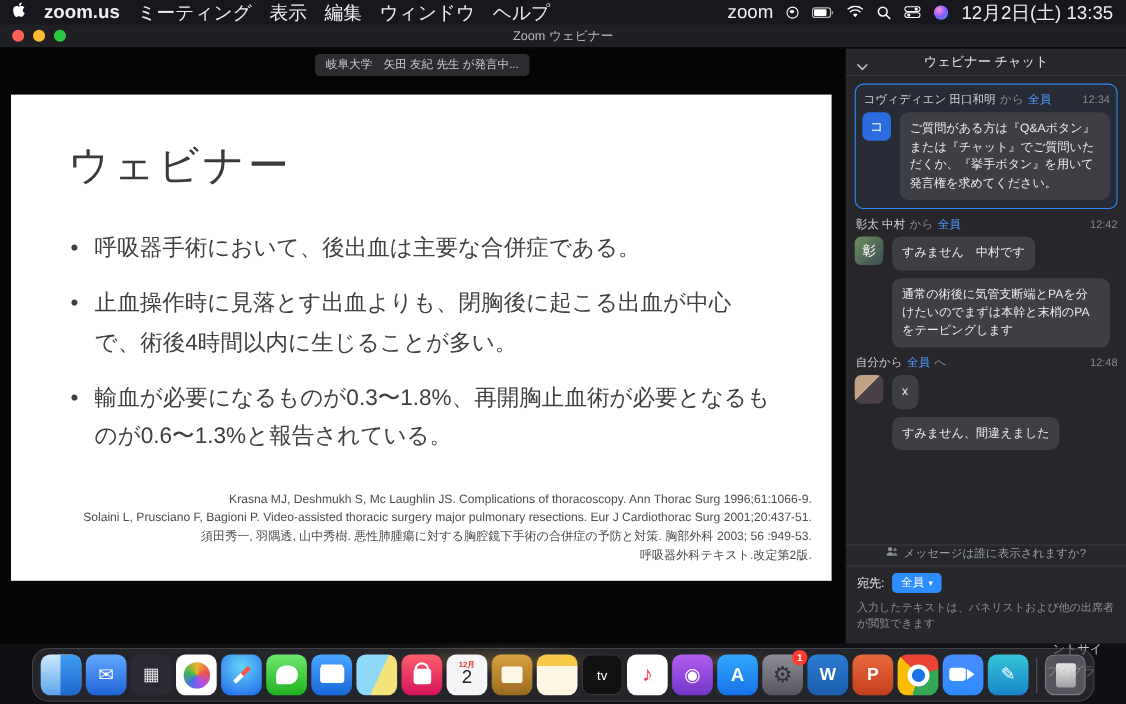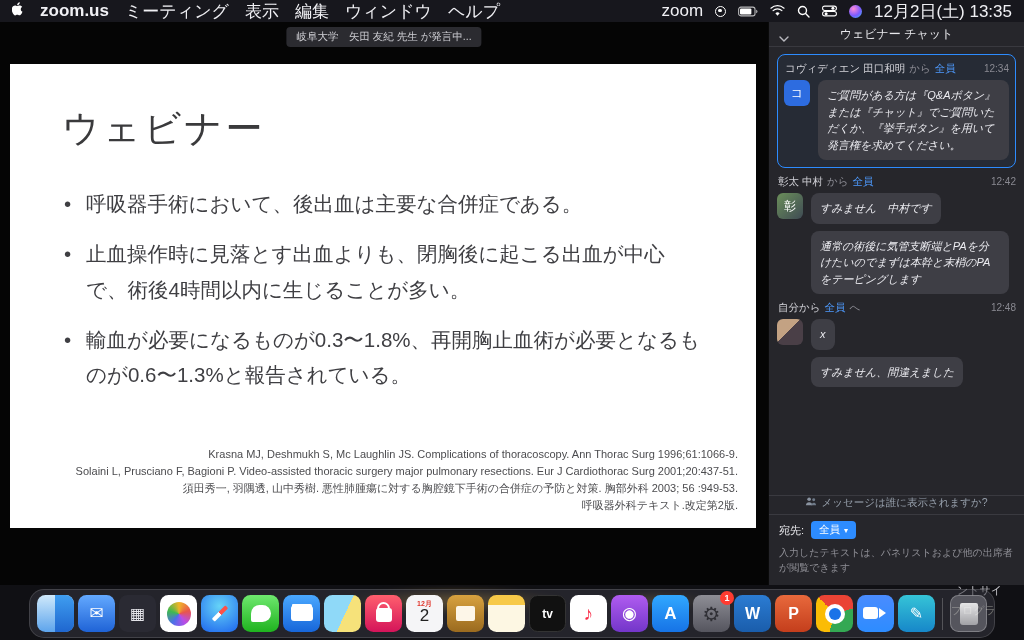--- a/index.html
+++ b/index.html
@@ -102,21 +102,21 @@
   .avatar{
     width:26px; height:26px; flex:0 0 26px; border-radius:6px;
     display:flex; align-items:center; justify-content:center;
     color:#fff; font-size:12px;
   }
   .av-blue{ background:#2d6ce0; }
   .av-sho{ background:linear-gradient(135deg,#6b8f5a,#3f4b54); }
   .av-photo{ background:linear-gradient(135deg,#c3a283 0 45%,#4a3f47 45% 100%); }
   .bubble{
     background:#3e3e45; color:#ececf1; font-size:11px; line-height:1.5;
-    padding:7px 9px; border-radius:8px; max-width:198px;font-style:italic;
+    padding:7px 9px; border-radius:8px; max-width:198px;
   }
   .indent{ margin-left:34px; }
 
   .chat-footer{ flex:0 0 auto; border-top:1px solid #3a3a40; }
   .vis-row{
     height:19px; display:flex; align-items:flex-start; justify-content:center; gap:5px;
     font-size:10.5px; color:#97a0ac; border-bottom:1px solid #3a3a40;
   }
   .to-row{
     display:flex; align-items:center; gap:7px; padding:6px 10px 3px;
@@ -189,21 +189,21 @@
   .dk-apple-store{ background:linear-gradient(180deg,#ff5f6d,#d4145a); }
   .dk-apple-store::after{ content:""; position:absolute; width:16px; height:14px; background:#fff; border-radius:3px; top:13px; }
   .dk-apple-store::before{ content:""; position:absolute; width:9px; height:9px; border:2px solid #fff; border-radius:50%; top:7px; }
   .dk-calendar{ background:#f5f5f7; }
   .cal-month{ position:absolute; top:4px; left:0; width:100%; text-align:center; font-size:7px; font-weight:700; color:#e0352b; }
   .cal-day{ position:absolute; top:11px; left:0; width:100%; text-align:center; font-size:17px; color:#222; }
   .dk-books{ background:linear-gradient(180deg,#d8a23f,#9a6a1f); }
   .dk-books::after{ content:""; position:absolute; width:19px; height:15px; background:#fdf6e8; border-radius:2px; }
   .dk-notes{ background:linear-gradient(180deg,#f7c948 0 10px, #fdf7e3 10px 100%); }
   .dk-apple-tv{ background:#111; border:1px solid #333; }
-  .dk-apple-tv .glyph{ font-size:12px; font-weight:700; }
+  .dk-apple-tv .glyph{ font-size:12px; font-weight:400; }
   .dk-music{ background:#fff; } .dk-music .glyph{ color:#fa2d48; font-size:19px; font-weight:400; }
   .dk-podcasts{ background:linear-gradient(180deg,#b05cf0,#7336c9); } .dk-podcasts .glyph{ font-weight:400; font-size:17px; }
   .dk-app-store{ background:linear-gradient(180deg,#31a8ff,#1673e6); } .dk-app-store .glyph{ font-size:17px; }
   .dk-system-settings{ background:linear-gradient(180deg,#8e8e96,#55555e); }
   .dk-system-settings .glyph{ color:#2f2f35; font-size:20px; font-weight:400; }
   .dk-word{ background:linear-gradient(180deg,#2b7cd3,#1a5dab); }
   .dk-powerpoint{ background:linear-gradient(180deg,#e8693c,#c43e1c); }
   .dk-chrome{ background:conic-gradient(from -45deg, #ea4335 0 120deg, #34a853 120deg 240deg, #fbbc05 240deg 360deg); }
   .dk-chrome::before{ content:""; position:absolute; width:20px; height:20px; background:#fff; border-radius:50%; }
   .dk-chrome::after{ content:""; position:absolute; width:12px; height:12px; background:#1a73e8; border-radius:50%; }
@@ -269,20 +269,28 @@
           </svg>
       </span>
       <span class="mbi">
           <span class="ic-siri"></span>
         </span>
       <span class="mb-datetime">12月2日(土) 13:35</span>
     </div>
   </header>
 
   <div class="window">
+    <div class="titlebar">
+      <div class="lights">
+        <span class="light lr"></span>
+        <span class="light ly"></span>
+        <span class="light lg"></span>
+      </div>
+      <div class="win-title">Zoom ウェビナー</div>
+    </div>
 
     <div class="win-content">
 
       <div class="stage">
         <div class="presenter-badge">岐阜大学　矢田 友紀 先生 が発言中...</div>
         <div class="slide">
           <div class="slide-title">ウェビナー</div>
           <ul class="slide-bullets">
             <li>呼吸器手術において、後出血は主要な合併症である。</li>
             <li>止血操作時に見落とす出血よりも、閉胸後に起こる出血が中心で、術後4時間以内に生じることが多い。</li>

